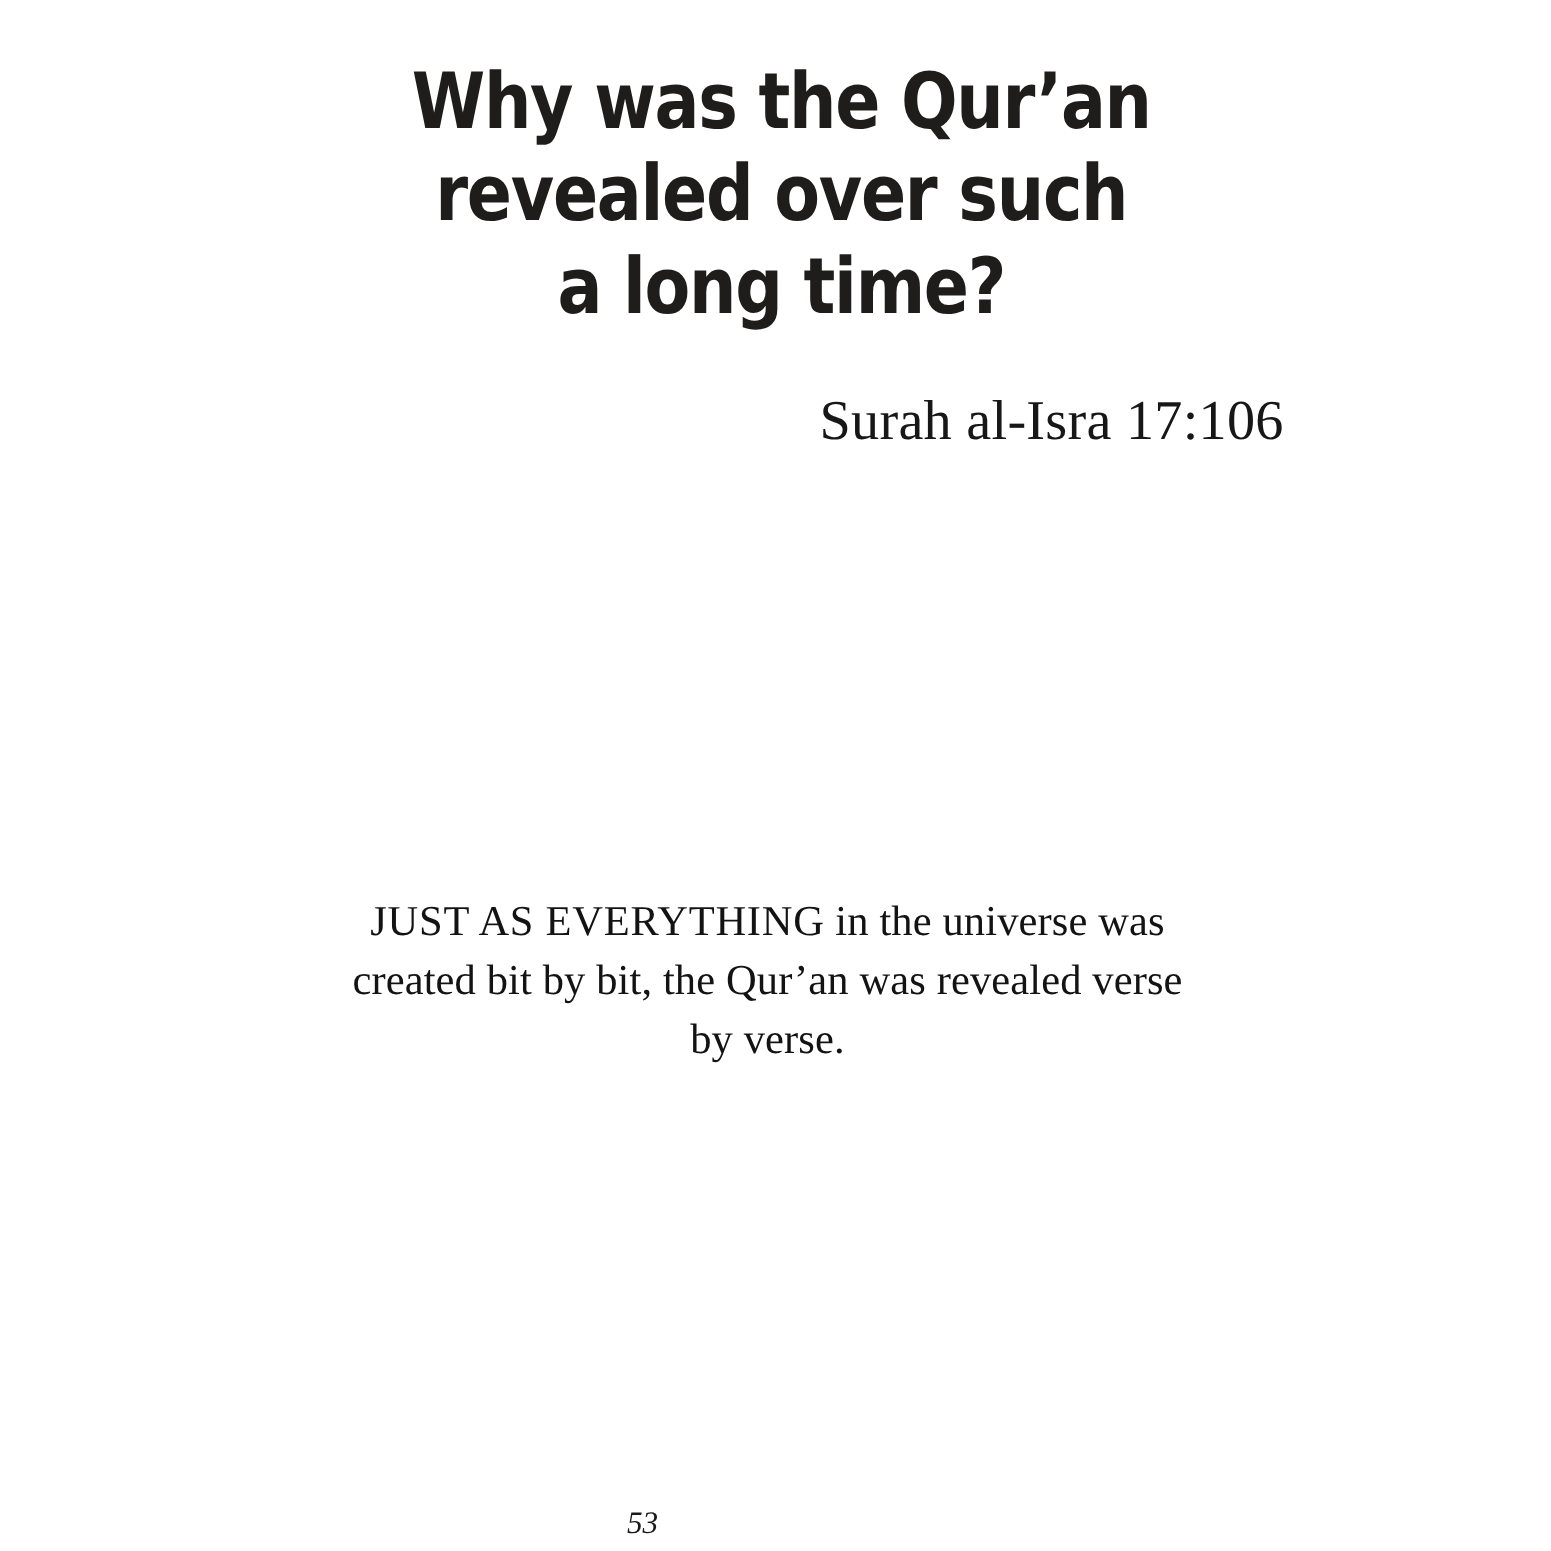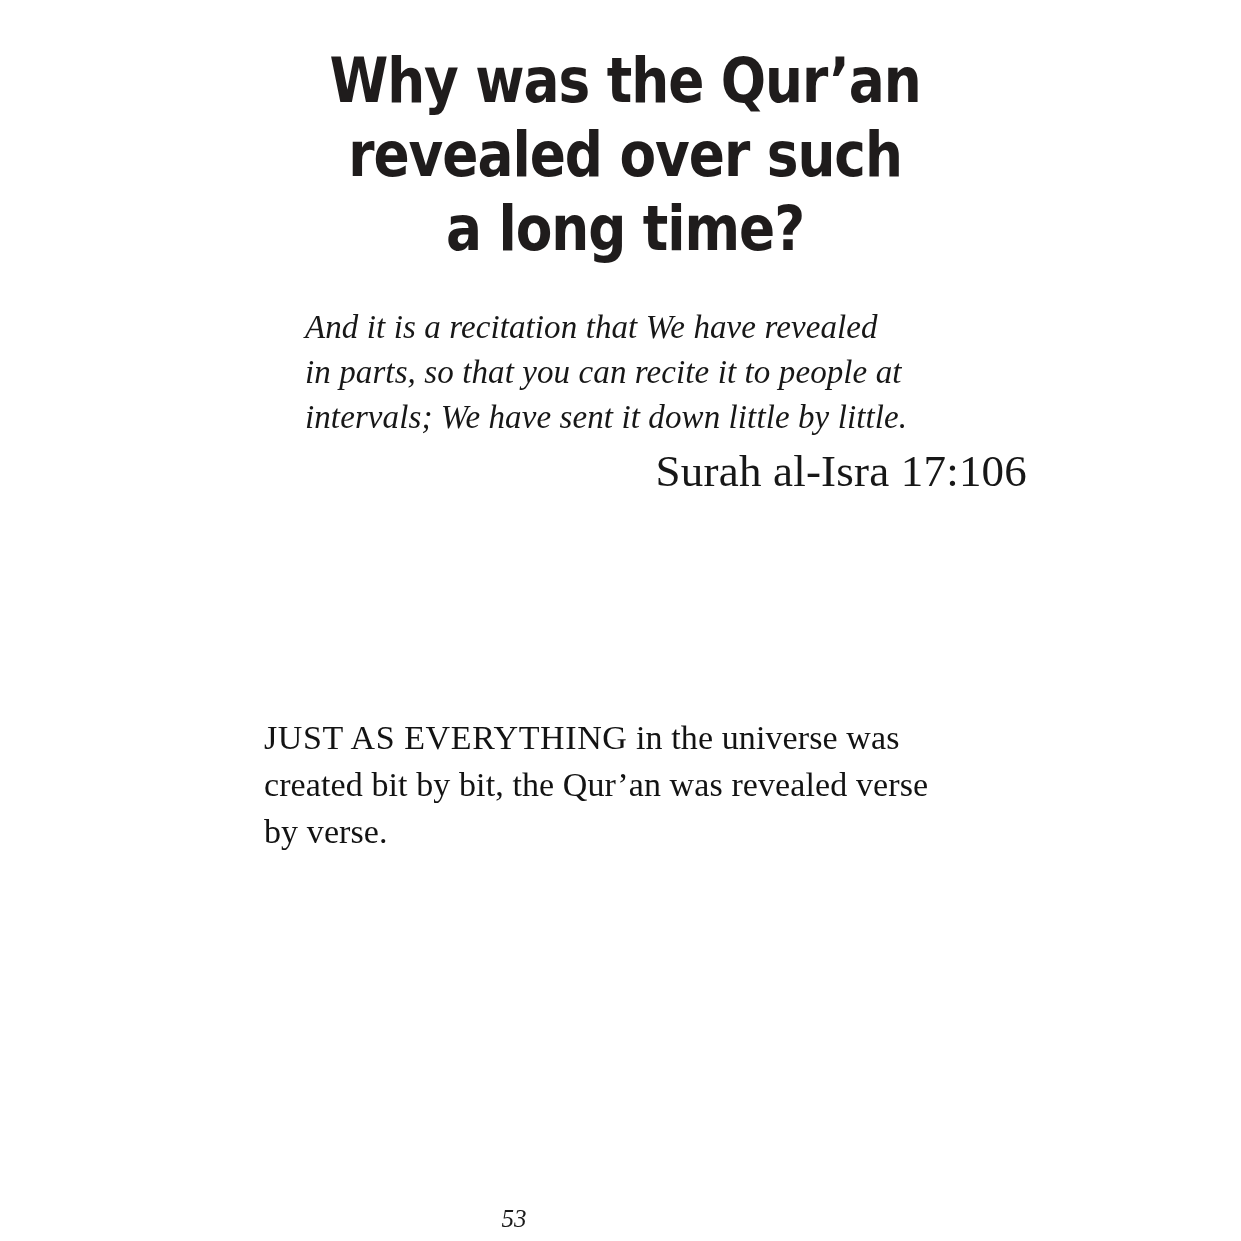--- a/index.html
+++ b/index.html
@@ -78,20 +78,21 @@
   .body-copy {
     position: absolute;
     left: 264px;
     top: 714px;
     width: 700px;
     font-family: "Liberation Serif", "DejaVu Serif", serif;
     font-size: 34px;
     line-height: 47px;
     color: #131313;
     letter-spacing: 0.1px;
+    text-align: center;
   }
   .body-copy p {
     margin: 0;
   }
   .body-copy p + p {
     text-indent: 45px;
   }
   .lead-caps {
     font-variant: normal;
     letter-spacing: 0.6px;
@@ -115,25 +116,20 @@
 
 <div class="page">
 
   <h1 class="chapter-title">
     <span class="tline">Why was the Qur’an</span>
     <span class="tline">revealed over such</span>
     <span class="tline">a long time?</span>
   </h1>
 
   <blockquote class="quote-block">
-    <div class="quote-text">
-      <span class="qline">And it is a recitation that We have revealed</span>
-      <span class="qline">in parts, so that you can recite it to people at</span>
-      <span class="qline">intervals; We have sent it down little by little.</span>
-    </div>
     <div class="quote-attribution">Surah al-Isra 17:106</div>
   </blockquote>
 
   <div class="body-copy">
     <p><span class="lead-caps">JUST AS EVERYTHING</span><span> in the universe was created bit by bit, the Qur’an was revealed verse by verse.</span></p>
   </div>
 
   <div class="folio">53</div>
 
 </div>

